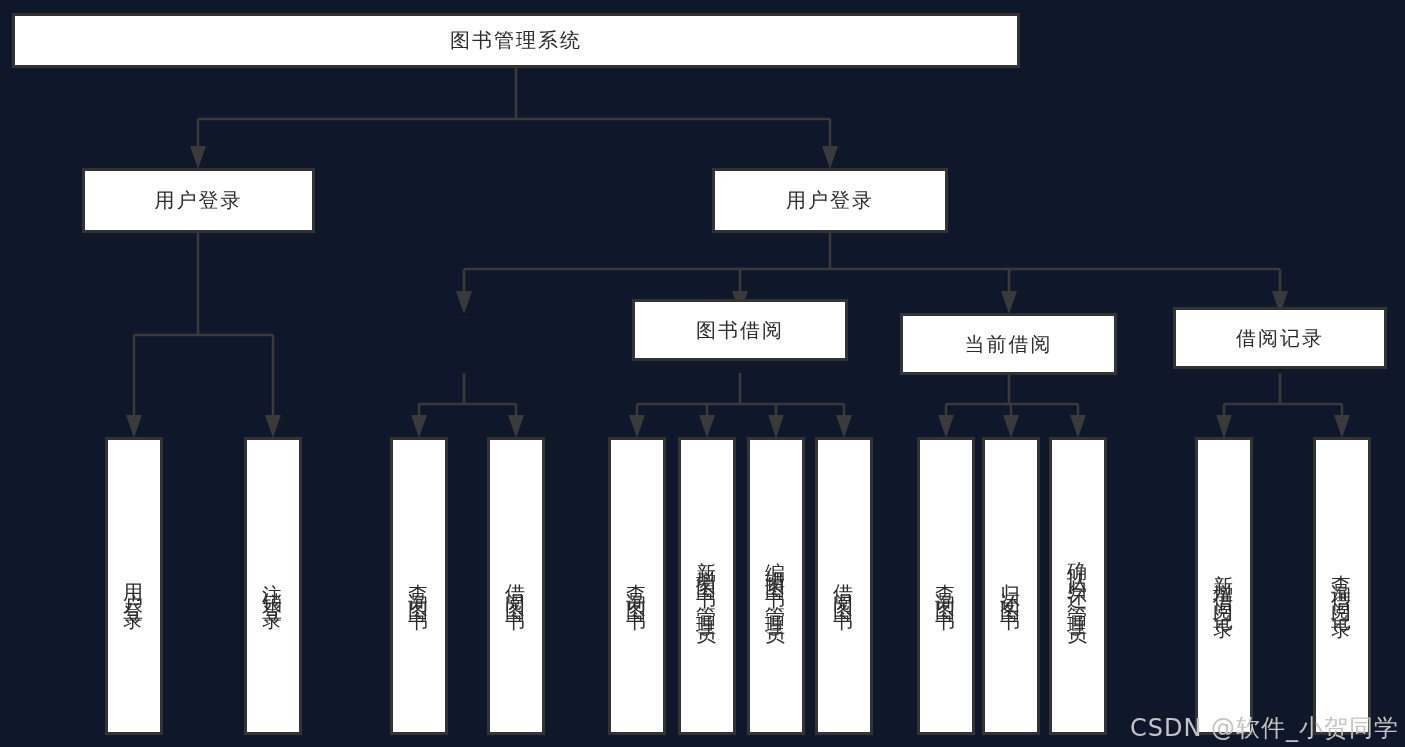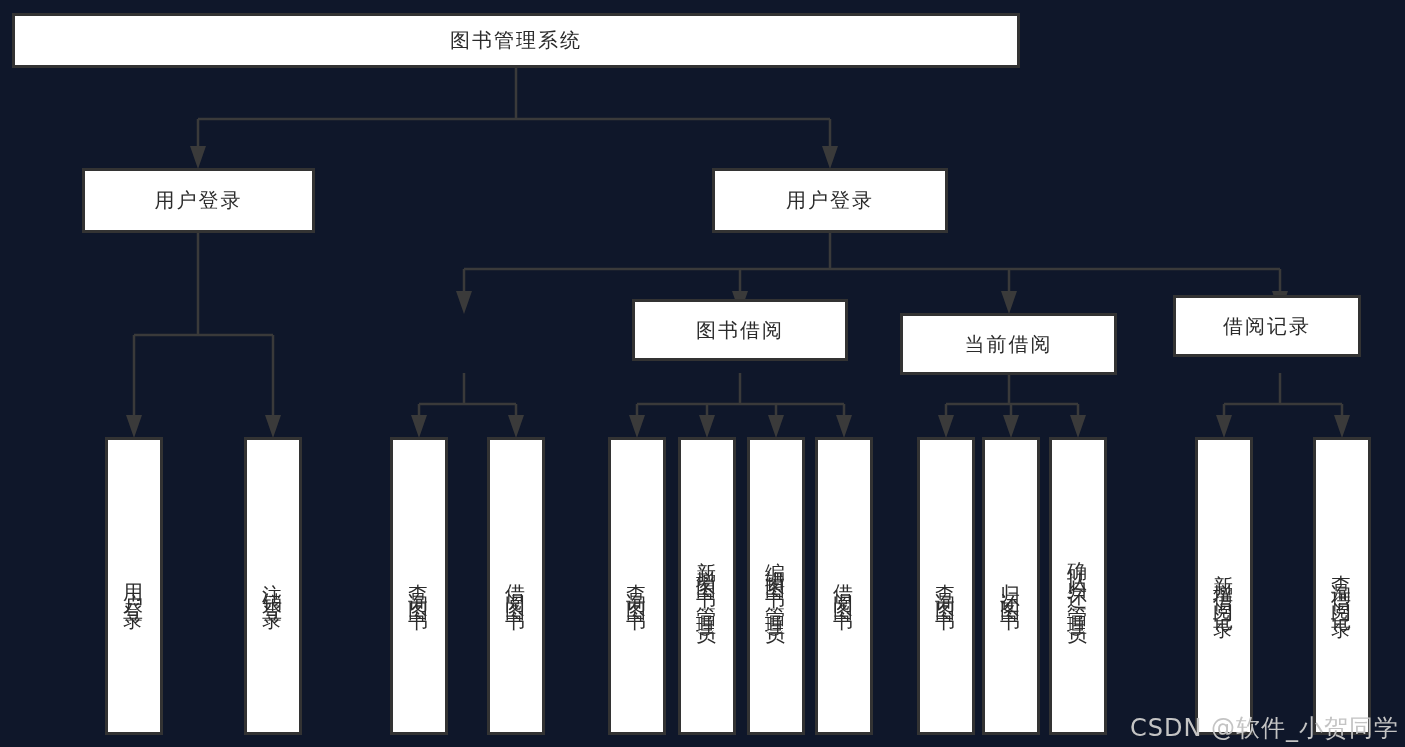--- a/index.html
+++ b/index.html
@@ -49,21 +49,21 @@
   #edges polygon{fill:#3a3a3a;stroke:none;}
   
   #n-root{left:12px;top:13px;width:1008px;height:55px;}
   
   #n-user-login{left:82px;top:168px;width:233px;height:65px;}
   #n-book-mgmt{left:712px;top:168px;width:236px;height:65px;}
   
   #n-new-book{left:363px;top:313px;width:202px;height:62px;}
   #n-book-borrow{left:632px;top:299px;width:216px;height:62px;}
   #n-current-borrow{left:900px;top:313px;width:217px;height:62px;}
-  #n-borrow-records{left:1173px;top:295px;width:188px;height:62px;}
+  #n-borrow-records{left:1173px;top:307px;width:214px;height:62px;}
   
   #l-user-login{left:105px;}
   #l-logout{left:244px;}
   #l-query-1{left:390px;}
   #l-borrow-1{left:487px;}
   #l-query-2{left:608px;}
   #l-add-books{left:678px;}
   #l-edit-books{left:747px;}
   #l-borrow-2{left:815px;}
   #l-query-3{left:917px;}

